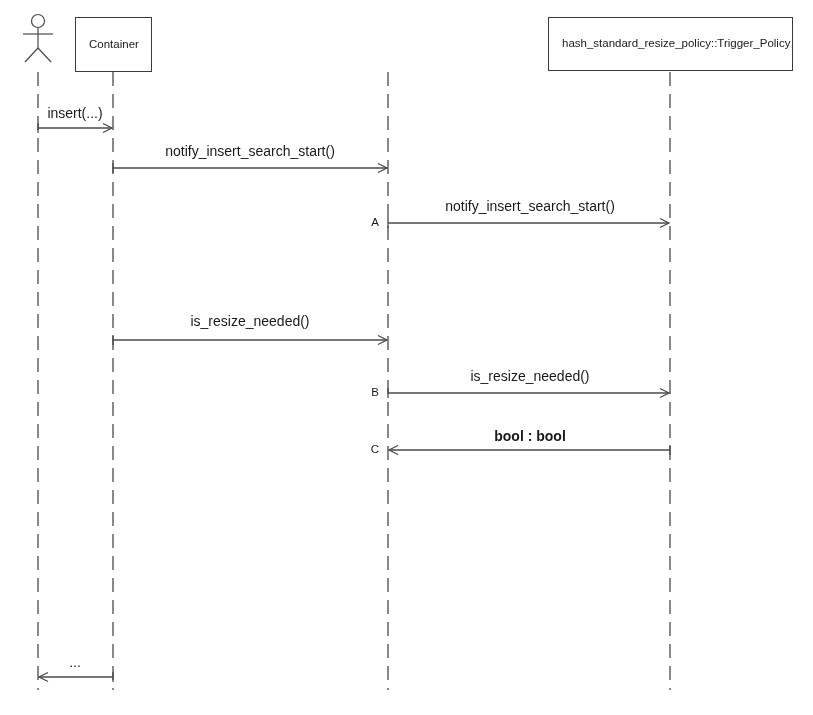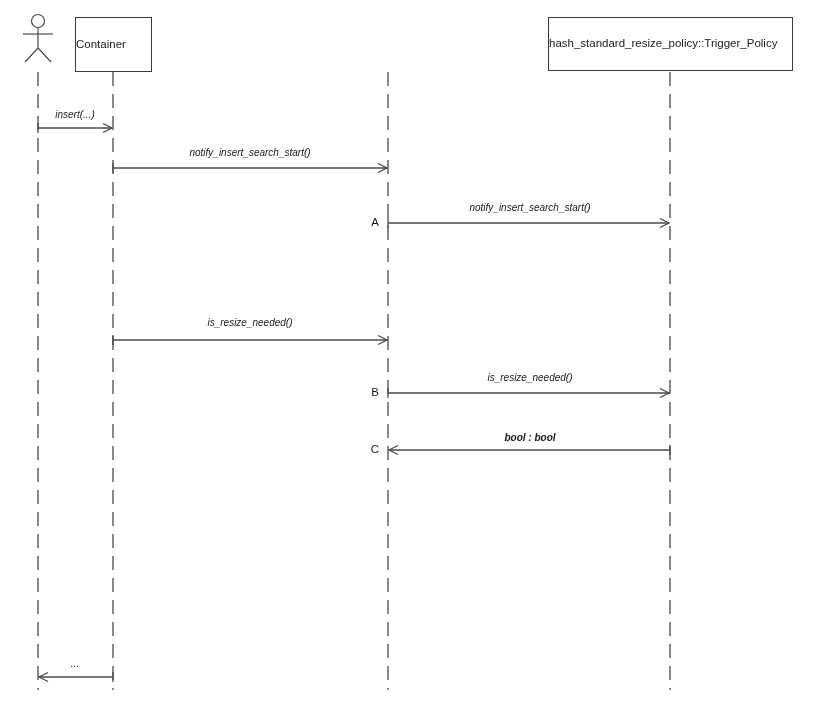--- a/index.html
+++ b/index.html
@@ -24,36 +24,35 @@
     width: 813px;
     height: 715px;
   }
   .part-box {
     position: absolute;
     box-sizing: border-box;
     border: 1px solid #3b3b3b;
     background: #ffffff;
     display: flex;
     align-items: center;
-    padding-left: 0;
+    padding-left: 13px;
   }
   .part-label {
     font-size: 11.5px;
     color: #1a1a1a;
     line-height: 1.2;
     white-space: nowrap;
   }
   .msg-label {
     position: absolute;
-    font-size: 10px;
+    font-size: 14px;
     color: #1a1a1a;
     white-space: nowrap;
     transform: translate(-50%, -100%);
     line-height: 1;
-    font-style: italic;
   }
   .msg-label.bold {
     font-weight: bold;
   }
   .seq-tag {
     position: absolute;
     font-size: 11.5px;
     color: #1a1a1a;
     white-space: nowrap;
     transform: translate(-100%, -50%);

